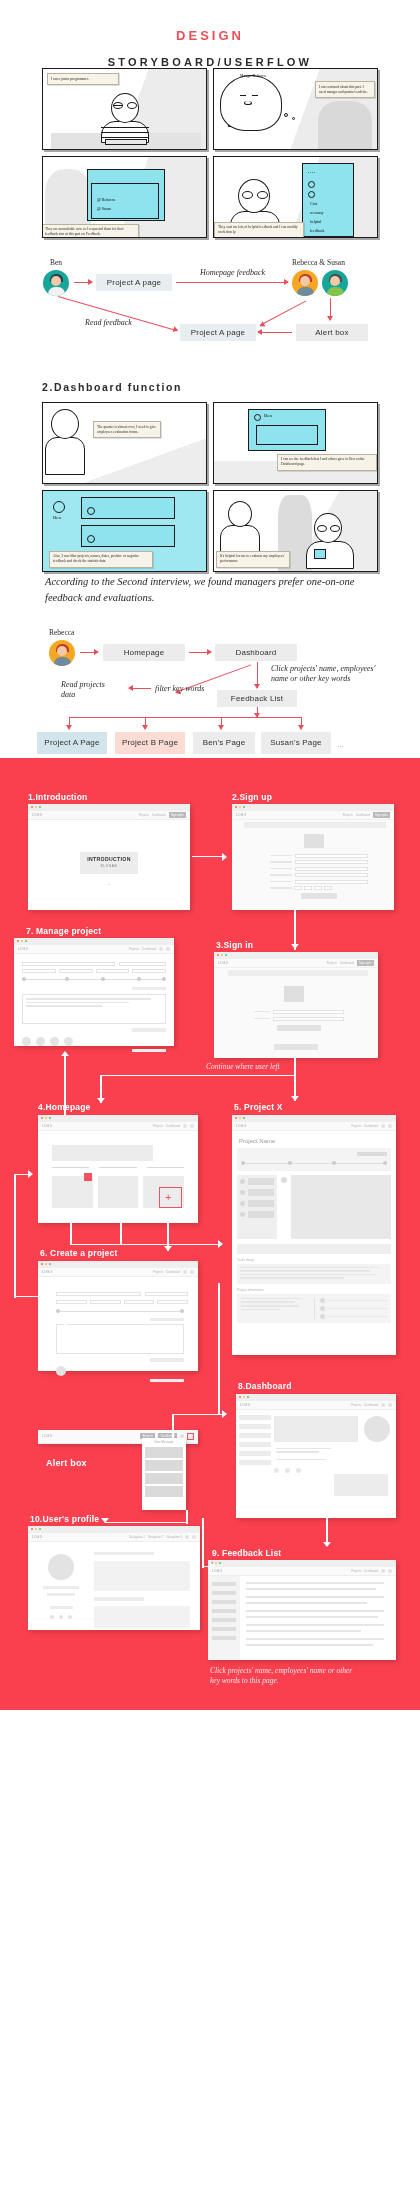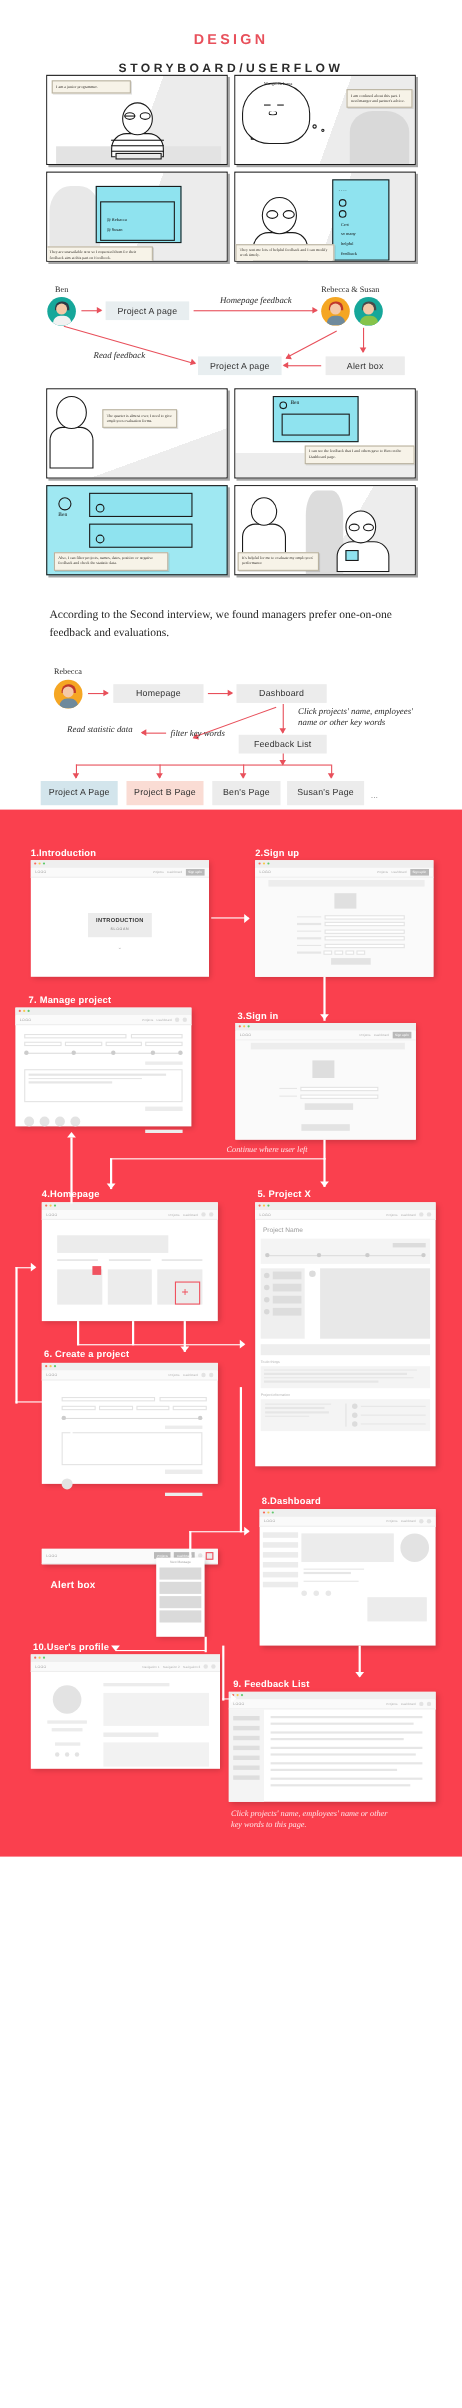--- a/index.html
+++ b/index.html
@@ -71,22 +71,22 @@
       border-left:5px solid #e8505b; border-top:3.2px solid transparent; border-bottom:3.2px solid transparent;}
   .arrow-h.left::after{ right:auto; left:-1px; border-left:none; border-right:5px solid #e8505b;}
   .arrow-v{ position:absolute; width:1.4px; background:#e8505b; }
   .arrow-v::after{ content:""; position:absolute; bottom:-1px; left:-2.6px;
       border-top:5px solid #e8505b; border-left:3.2px solid transparent; border-right:3.2px solid transparent;}
   .arrow-d{ position:absolute; height:1.4px; background:#e8505b; transform-origin:left center; }
   .arrow-d::after{ content:""; position:absolute; right:-1px; top:-2.6px;
       border-left:5px solid #e8505b; border-top:3.2px solid transparent; border-bottom:3.2px solid transparent;}
 
   .quote{
-    width:330px; margin:29px auto 0; font-family:"Liberation Serif", serif;
-    font-size:10.5px; line-height:1.5; color:#1f1f1f;
+    width:330px; margin:2px auto 0; font-family:"Liberation Serif", serif;
+    font-style:italic; font-size:10.5px; line-height:1.5; color:#1f1f1f;
   }
 
   
   .flow2{ position:relative; width:370px; height:130px; margin:22px auto 0; }
 
   
   .wf-title{
     text-align:center; font-weight:bold; font-size:12px; letter-spacing:4px;
     color:#2b2b2b; padding:46px 0 26px;
   }
@@ -213,20 +213,21 @@
     </div>
     <div class="arrow-v" style="left:300px;top:40px;height:22px;"></div>
     <div class="arrow-d" style="left:276px;top:42px;width:52px;transform:rotate(152deg);"></div>
     <div class="fbox grey" style="left:266px;top:66px;width:72px;height:17px;">Alert box</div>
     <div class="arrow-h left" style="left:228px;top:74px;width:34px;"></div>
     <div class="fbox" style="left:150px;top:66px;width:76px;height:17px;">Project A page</div>
     <div class="flabel" style="left:55px;top:60px;">Read feedback</div>
     <div class="arrow-d" style="left:28px;top:38px;width:124px;transform:rotate(16deg);"></div>
   </div>
 
+  <div class="sec-head">2.Dashboard function</div>
 
   <div class="sb-grid">
 
     <div class="panel">
       <div class="bg-grey" style="background:linear-gradient(160deg,#fff 68%,#ededed 68%);"></div>
       <div class="face" style="left:8px;top:6px;width:28px;height:30px;"></div>
       <div class="body-sh" style="left:2px;top:34px;width:40px;height:38px;border-radius:12px 12px 0 0;"></div>
       <div class="bubble" style="left:50px;top:18px;width:68px;">The quarter is almost over, I need to give employees evaluation forms.</div>
     </div>
 
@@ -274,21 +275,21 @@
     </div>
     <div class="arrow-h" style="left:55px;top:24px;width:18px;"></div>
     <div class="fbox grey" style="left:78px;top:16px;width:82px;height:17px;">Homepage</div>
     <div class="arrow-h" style="left:164px;top:24px;width:22px;"></div>
     <div class="fbox grey" style="left:190px;top:16px;width:82px;height:17px;">Dashboard</div>
     <div class="flabel" style="left:246px;top:36px;width:120px;font-style:italic;line-height:1.35;">Click projects' name, employees' name or other key words</div>
     <div class="arrow-v" style="left:232px;top:34px;height:26px;"></div>
     <div class="arrow-d" style="left:226px;top:36px;width:80px;transform:rotate(160deg);"></div>
     <div class="flabel" style="left:130px;top:56px;">filter key words</div>
     <div class="arrow-h left" style="left:104px;top:60px;width:22px;"></div>
-    <div class="flabel" style="left:36px;top:52px;width:60px;line-height:1.35;">Read statistic data</div>
+    <div class="flabel" style="left:36px;top:52px;width:60px;line-height:1.35;">Read projects data</div>
     <div class="fbox grey" style="left:192px;top:62px;width:80px;height:17px;">Feedback List</div>
     <div class="arrow-v" style="left:232px;top:79px;height:10px;background:#e8505b;"></div>
     <div style="position:absolute;left:44px;top:89px;width:232px;height:1.4px;background:#e8505b;"></div>
     <div class="arrow-v" style="left:44px;top:89px;height:12px;"></div>
     <div class="arrow-v" style="left:120px;top:89px;height:12px;"></div>
     <div class="arrow-v" style="left:196px;top:89px;height:12px;"></div>
     <div class="arrow-v" style="left:276px;top:89px;height:12px;"></div>
     <div style="position:absolute;left:276px;top:89px;width:1.4px;height:1px;"></div>
     <div class="fbox" style="left:12px;top:104px;width:70px;height:22px;background:#d3e5ec;text-align:center;line-height:1.25;">Project A Page</div>
     <div class="fbox" style="left:90px;top:104px;width:70px;height:22px;background:#fadcd4;text-align:center;line-height:1.25;">Project B Page</div>

